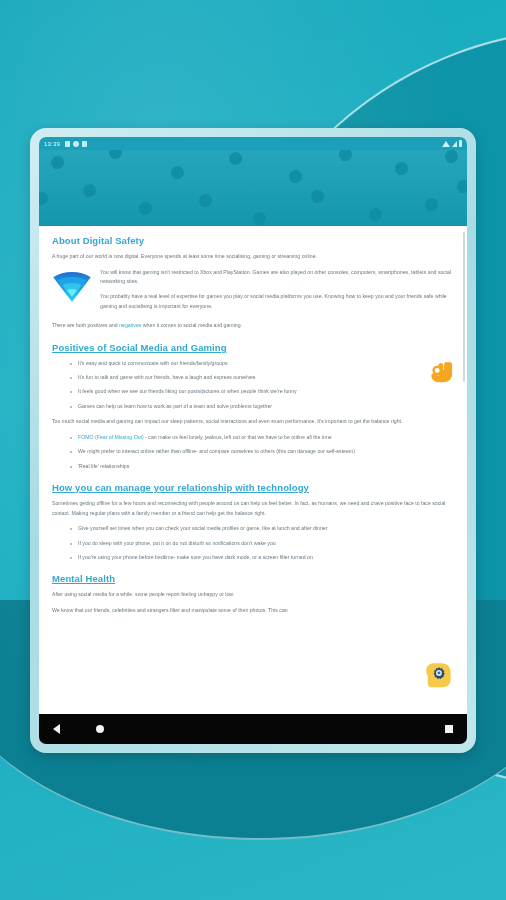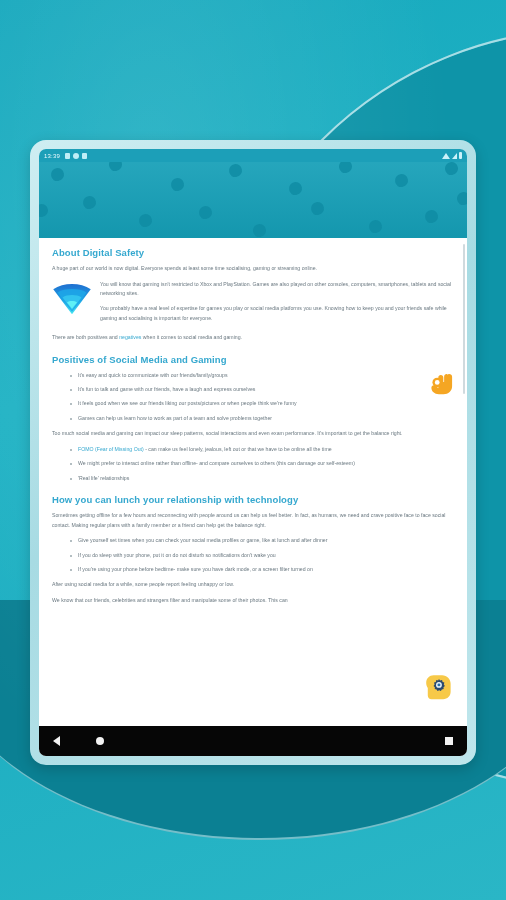--- a/index.html
+++ b/index.html
@@ -51,21 +51,21 @@
   #wall-soft {
     position: absolute;
     inset: 0;
     background: radial-gradient(ellipse at 30% 20%, rgba(255,255,255,0.10), rgba(255,255,255,0) 60%);
   }
 
   
   #device {
     position: absolute;
     left: 30px;
-    top: 140px;
+    top: 128px;
     width: 446px;
     height: 625px;
     border-radius: 16px;
     background: linear-gradient(145deg, #cfeef2 0%, #a7dbe3 45%, #bfe6ec 100%);
     padding: 9px;
     box-shadow: 0 4px 14px rgba(0,0,0,0.18);
   }
   #device-inner {
     position: relative;
     width: 100%;
@@ -165,21 +165,21 @@
     border-radius: 1px;
   }
 
   h2.sec-title {
     color: #35a8cf;
     font-size: 9.5px;
     font-weight: bold;
     margin: 0 0 6px 0;
     letter-spacing: .1px;
   }
-  h2.sec-title.mt { margin-top: 11px; }
+  h2.sec-title.mt { margin-top: 11px; text-decoration: underline; }
 
   p.para {
     font-size: 5.2px;
     line-height: 1.85;
     color: #6a7880;
     margin: 0 0 6px 0;
   }
   p.para a.inline-link { color: #35a8cf; text-decoration: none; }
 
   .media-row {
@@ -354,28 +354,29 @@
           <li>Games can help us learn how to work as part of a team and solve problems together</li>
         </ul>
         <p class="para">Too much social media and gaming can impact our sleep patterns, social interactions and even exam performance. It's important to get the balance right.</p>
 
         <ul class="bullets">
           <li><a class="inline-link" href="#">FOMO (Fear of Missing Out)</a><span> - can make us feel lonely, jealous, left out or that we have to be online all the time</span></li>
           <li>We might prefer to interact online rather than offline- and compare ourselves to others (this can damage our self-esteem)</li>
           <li>'Real life' relationships</li>
         </ul>
 
-        <h2 class="sec-title mt">How you can lunch your relationship with technology</h2>
+        <h2 class="sec-title mt">How you can manage your relationship with technology</h2>
         <p class="para">Sometimes getting offline for a few hours and reconnecting with people around us can help us feel better. In fact, as humans, we need and crave positive face to face social contact. Making regular plans with a family member or a friend can help get the balance right.</p>
         <ul class="bullets">
           <li>Give yourself set times when you can check your social media profiles or game, like at lunch and after dinner</li>
           <li>If you do sleep with your phone, put it on do not disturb so notifications don't wake you</li>
           <li>If you're using your phone before bedtime- make sure you have dark mode, or a screen filter turned on</li>
         </ul>
 
+        <h2 class="sec-title mt">Mental Health</h2>
         <p class="para">After using social media for a while, some people report feeling unhappy or low.</p>
         <p class="para">We know that our friends, celebrities and strangers filter and manipulate some of their photos. This can</p>
       </div>
 
       <div id="navbar">
         <div id="nav-back"></div>
         <div id="nav-home"></div>
         <div id="nav-spacer"></div>
         <div id="nav-recent"></div>
       </div>

